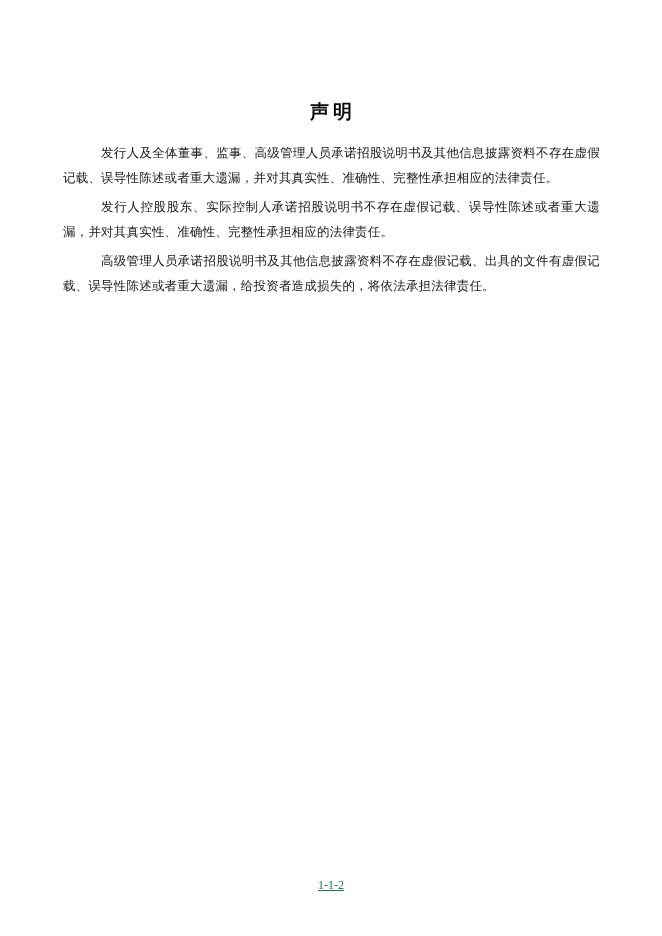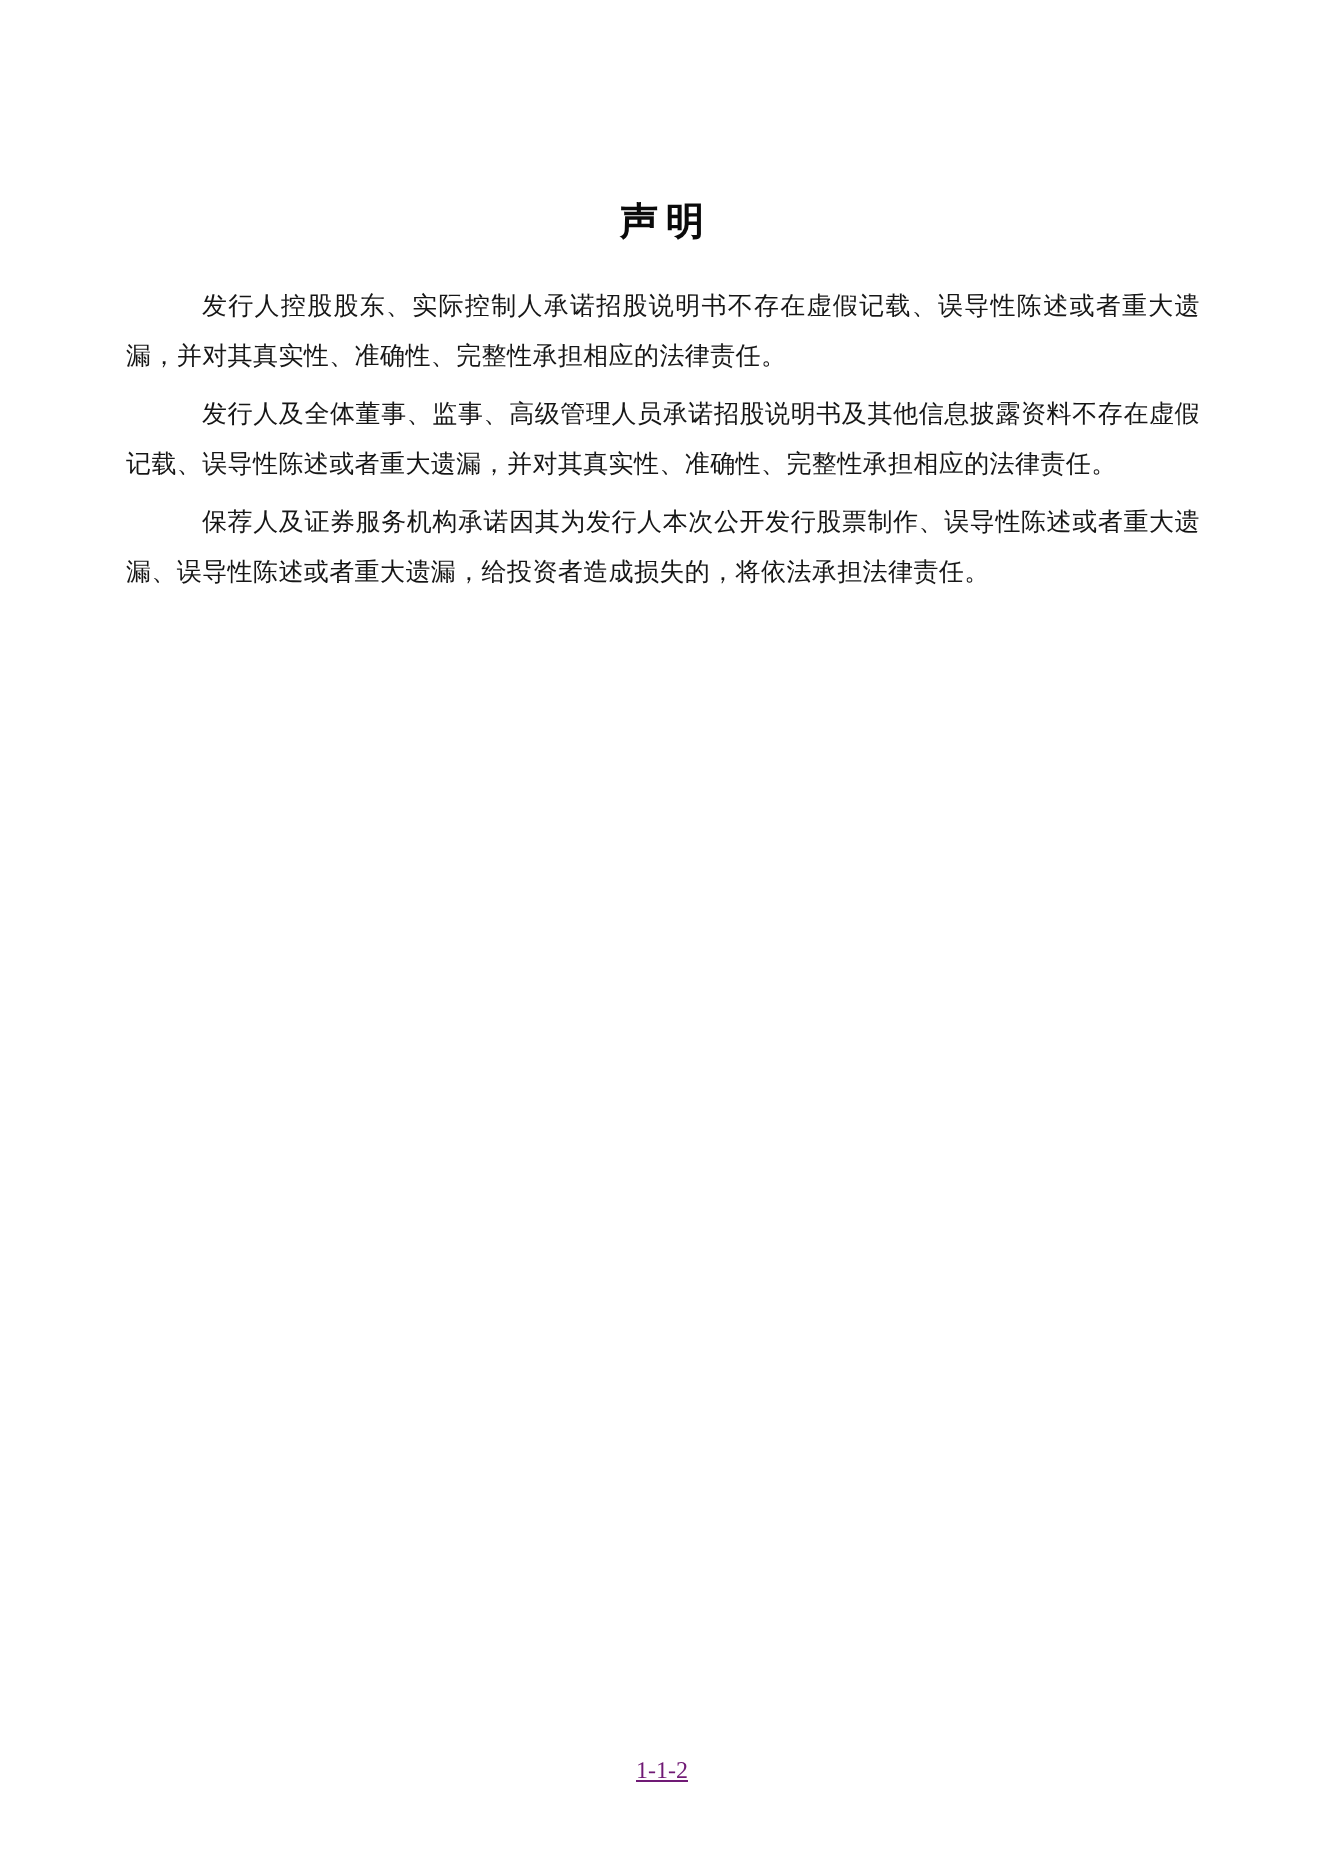--- a/index.html
+++ b/index.html
@@ -43,33 +43,33 @@
     color: #161616;
   }
   .page-footer {
     position: absolute;
     top: 862px;
     left: 0;
     width: 100%;
     text-align: center;
     font-size: 12px;
     line-height: 14px;
-    color: #701a75;
+    color: #15803d;
     font-family: "Liberation Serif", "DejaVu Serif", serif;
     text-decoration: underline;
   }
 </style>
 </head>
 <body>
 
 <div class="page">
 
   <h1 class="doc-title">声明</h1>
 
   <div class="content">
+    <p>发行人及全体董事、监事、高级管理人员承诺招股说明书及其他信息披露资料不存在虚假记载、误导性陈述或者重大遗漏，并对其真实性、准确性、完整性承担相应的法律责任。</p>
     <p>发行人控股股东、实际控制人承诺招股说明书不存在虚假记载、误导性陈述或者重大遗漏，并对其真实性、准确性、完整性承担相应的法律责任。</p>
-    <p>发行人及全体董事、监事、高级管理人员承诺招股说明书及其他信息披露资料不存在虚假记载、误导性陈述或者重大遗漏，并对其真实性、准确性、完整性承担相应的法律责任。</p>
-    <p>保荐人及证券服务机构承诺因其为发行人本次公开发行股票制作、误导性陈述或者重大遗漏、误导性陈述或者重大遗漏，给投资者造成损失的，将依法承担法律责任。</p>
+    <p>高级管理人员承诺招股说明书及其他信息披露资料不存在虚假记载、出具的文件有虚假记载、误导性陈述或者重大遗漏，给投资者造成损失的，将依法承担法律责任。</p>
   </div>
 
   <div class="page-footer">1-1-2</div>
 
 </div>
 
 </body></html>

